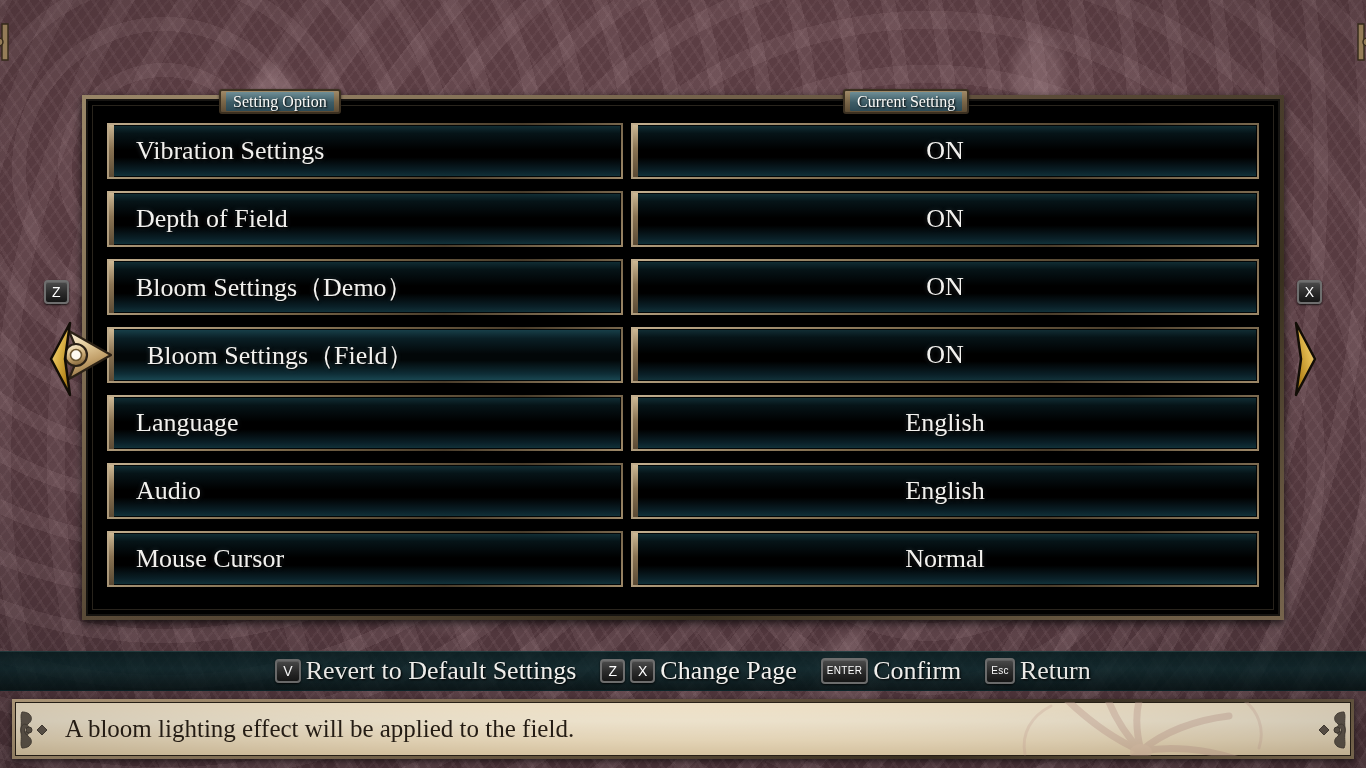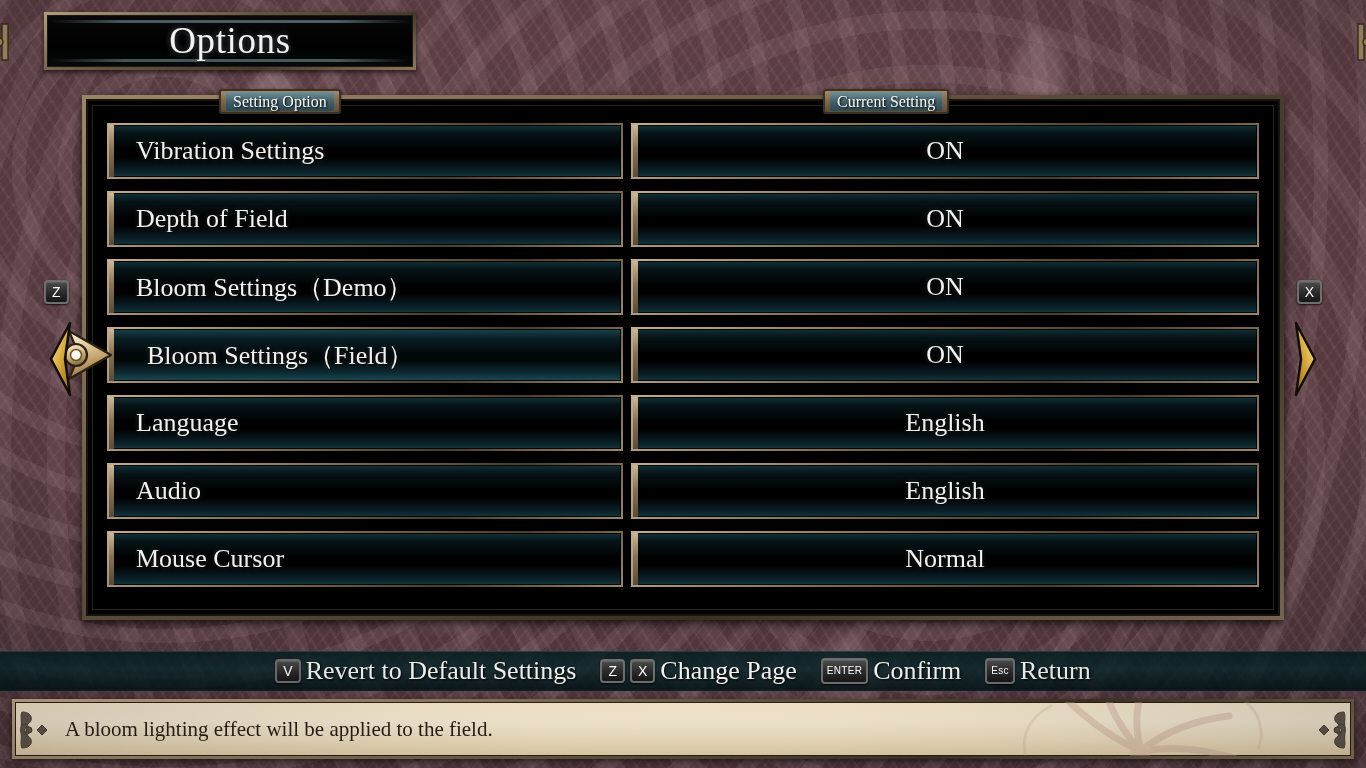--- a/index.html
+++ b/index.html
@@ -120,21 +120,21 @@
     background: linear-gradient(180deg,#6f8e96,#3d5c66 55%,#2d4a55);
     color: #fbfaf7;
     font-size: 16px;
     line-height: 19px;
     padding: 0 7px;
     white-space: nowrap;
     text-shadow: 1px 1px 2px #000;
     border-radius: 1px;
   }
   #tab-setting-option { left: 133px; justify-content: flex-end; }
-  #tab-current-setting { left: 737px; }
+  #tab-current-setting { left: 757px; }
 
   
   #rows { position: relative; }
   .opt-row {
     position: relative;
     height: 61px;
     display: flex;
     align-items: stretch;
     margin-bottom: 7px;
   }
@@ -271,35 +271,32 @@
     width: 30px; height: 48px;
     opacity: .85;
     pointer-events: none;
   }
   .desc-orn.left  { left: 3px; }
   .desc-orn.right { right: 3px; transform: scaleX(-1); }
   #desc-text {
     position: relative;
     z-index: 3;
     margin-left: 50px;
-    font-size: 21px;
+    font-size: 25px;
     color: #241c14;
     white-space: nowrap;
   }
 </style>
 </head>
 <body>
 
 <div id="screen">
 
   <div id="bg-damask"></div>
 
-  <div id="title-banner">
-    <div id="page-title">Options</div>
-  </div>
   <svg class="banner-orn left" viewBox="0 0 56 56">
     <g fill="#a68b62" stroke="#3a2e1d" stroke-width="1.4">
       <path d="M44 10 L50 10 L50 46 L44 46 Z"></path>
       <circle cx="41" cy="28" r="4"></circle>
       <path d="M41 28 C34 18 30 14 22 16 C14 18 14 28 22 29 C15 31 15 40 23 41 C30 42 34 37 41 28 Z"></path>
       <path d="M22 28 L4 24 L10 28 L4 32 Z"></path>
       <path d="M30 10 C26 16 28 22 32 26 C30 18 33 14 36 12 Z"></path>
       <path d="M30 46 C26 40 28 34 32 30 C30 38 33 42 36 44 Z"></path>
     </g>
   </svg>

